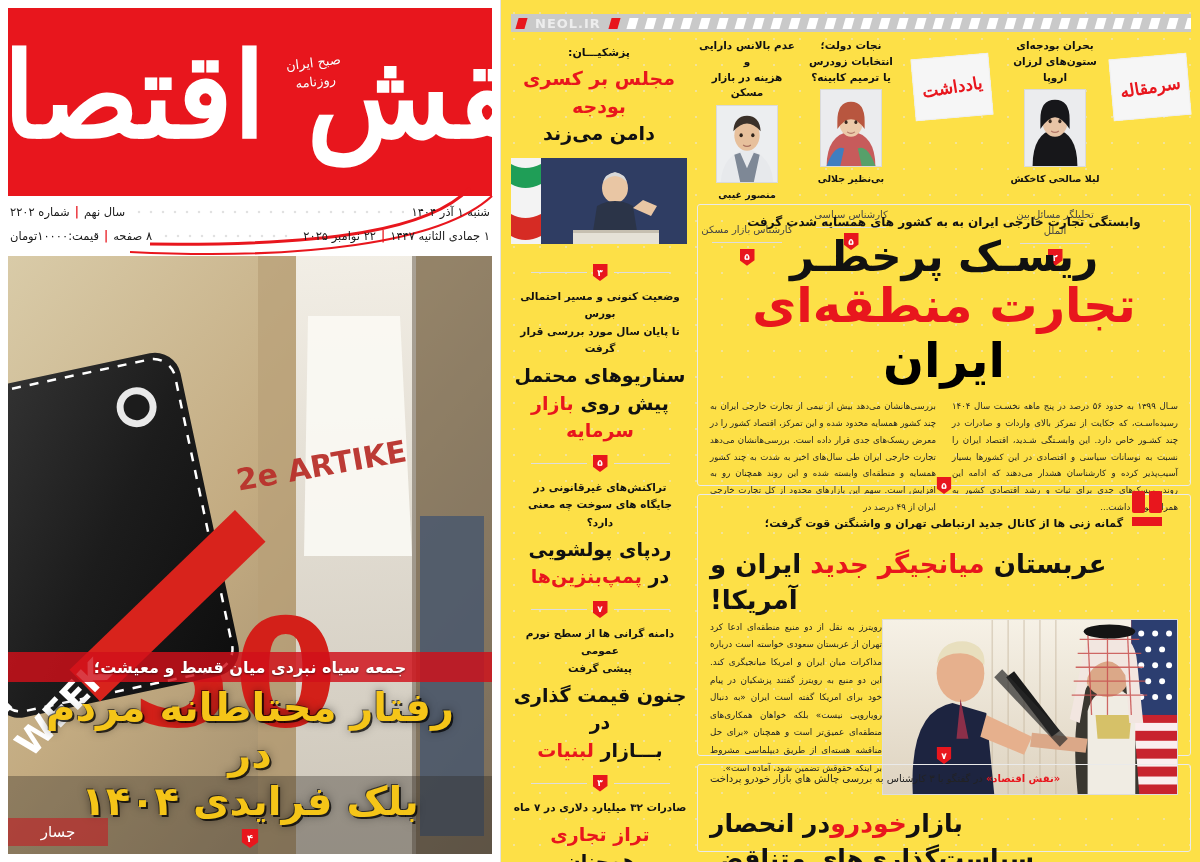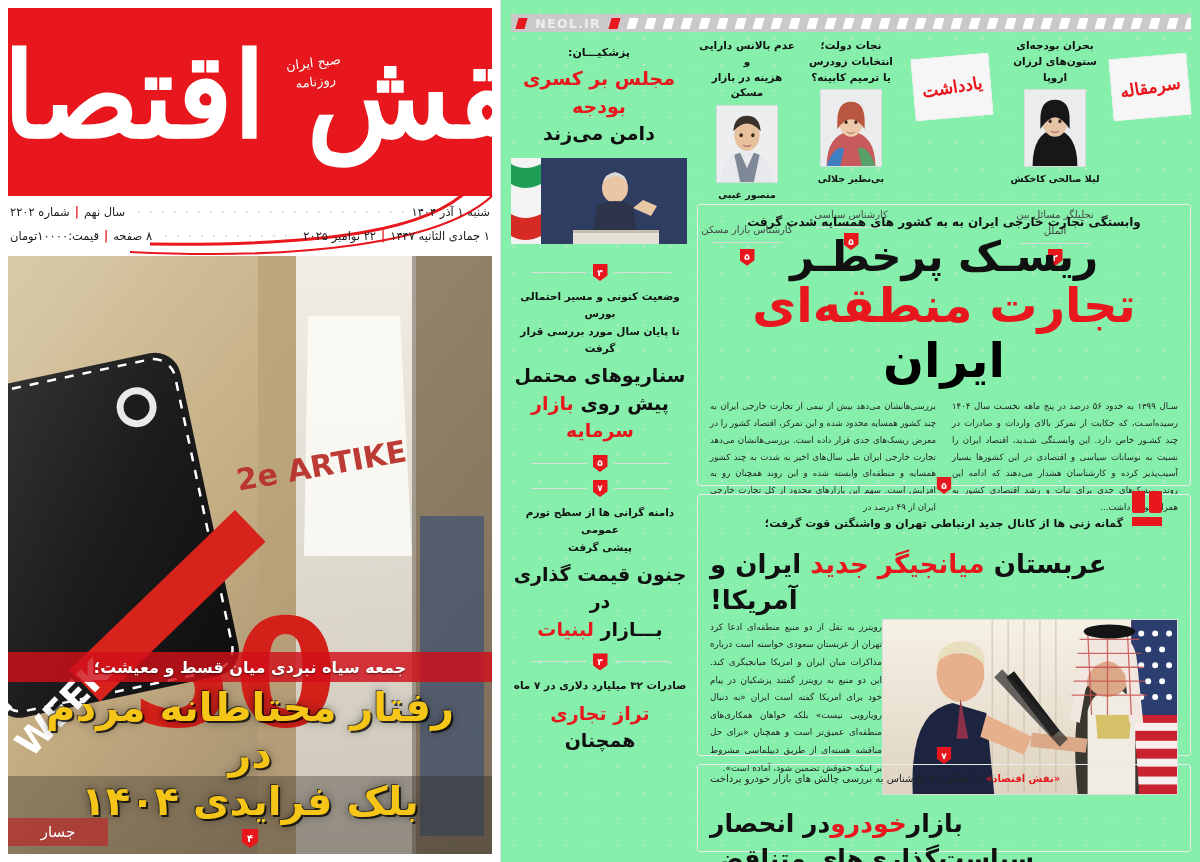--- a/index.html
+++ b/index.html
@@ -79,21 +79,21 @@
   .hero-watermark {
     position: absolute; left: 0; bottom: 8px; width: 100px; height: 28px;
     background: rgba(200,20,30,.55);
     display: flex; align-items: center; justify-content: center;
     color: #fff; font-size: 15px; letter-spacing: 2px;
   }
 
   
   .right-panel {
     position: absolute; left: 500px; top: 0; width: 700px; height: 862px;
-    background: #86efac; border-left: 1px solid #e3e3e3;
+    background: #fde047; border-left: 1px solid #e3e3e3;
   }
   .neol-bar {
     position: absolute; left: 10px; top: 14px; width: 680px; height: 18px;
     background: #c9c9c9; display: flex; align-items: center; padding-left: 6px; gap: 0;
     direction: ltr; overflow: hidden;
   }
   .neol-tick { width: 9px; height: 11px; background: #fff; transform: skewX(-16deg); margin-right: 9px; flex: none; }
   .neol-tick.red { background: #e8161d; }
   .neol-text {
     color: #ededed; font-size: 13px; letter-spacing: 1px; font-weight: 700;
@@ -464,20 +464,28 @@
           <span>سناریوهای محتمل</span><br>
           <span>پیش روی</span>
           <span class="red">بازار سرمایه</span>
         </div>
       </div>
 
       <div class="brief-rule-wrap">
         <span class="brief-rule"></span>
         <span class="pnum">۵</span>
         <span class="brief-rule"></span>
+      </div>
+      <div class="brief">
+        <div class="brief-kicker">تراکنش‌های غیرقانونی در<br>جایگاه های سوخت چه معنی دارد؟</div>
+        <div class="brief-title">
+          <span>ردپای پولشویی</span><br>
+          <span>در</span>
+          <span class="red">پمپ‌بنزین‌ها</span>
+        </div>
       </div>
 
       <div class="brief-rule-wrap">
         <span class="brief-rule"></span>
         <span class="pnum">۷</span>
         <span class="brief-rule"></span>
       </div>
       <div class="brief">
         <div class="brief-kicker">دامنه گرانی ها از سطح تورم عمومی<br>پیشی گرفت</div>
         <div class="brief-title">

